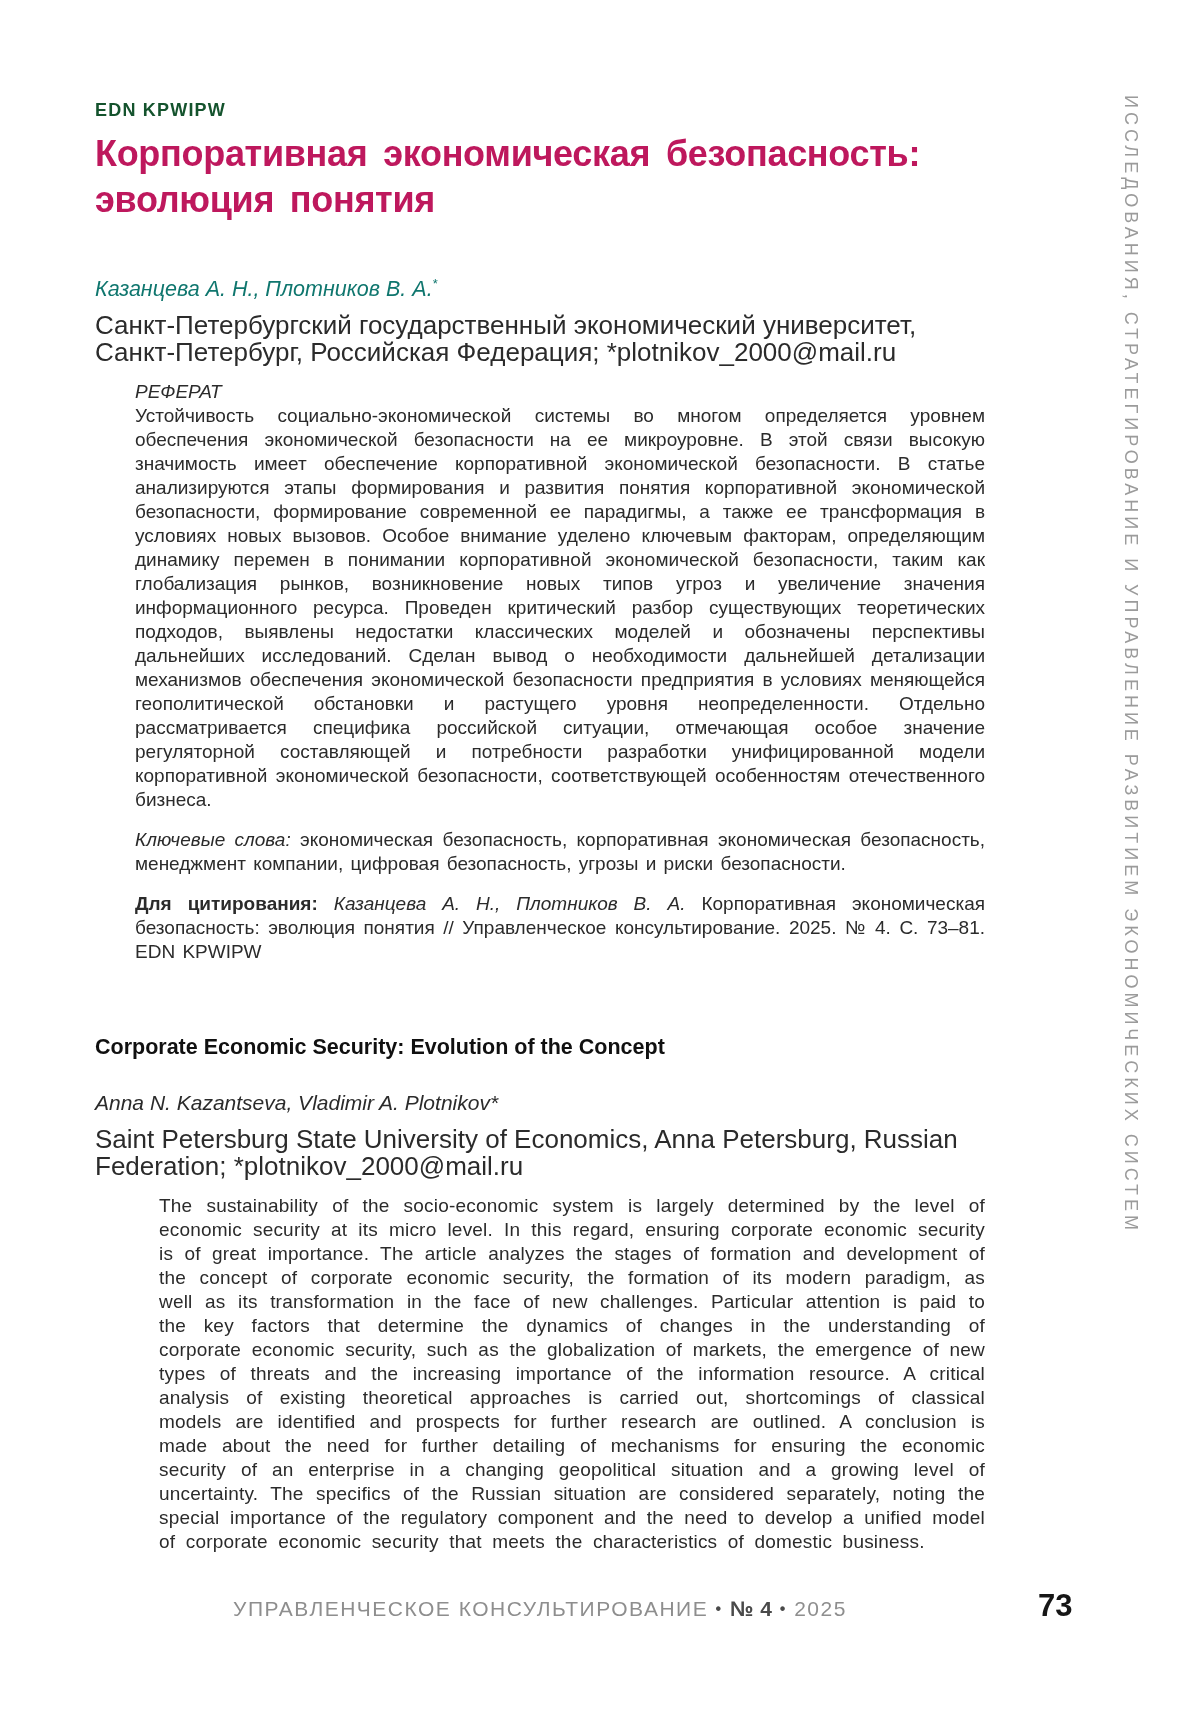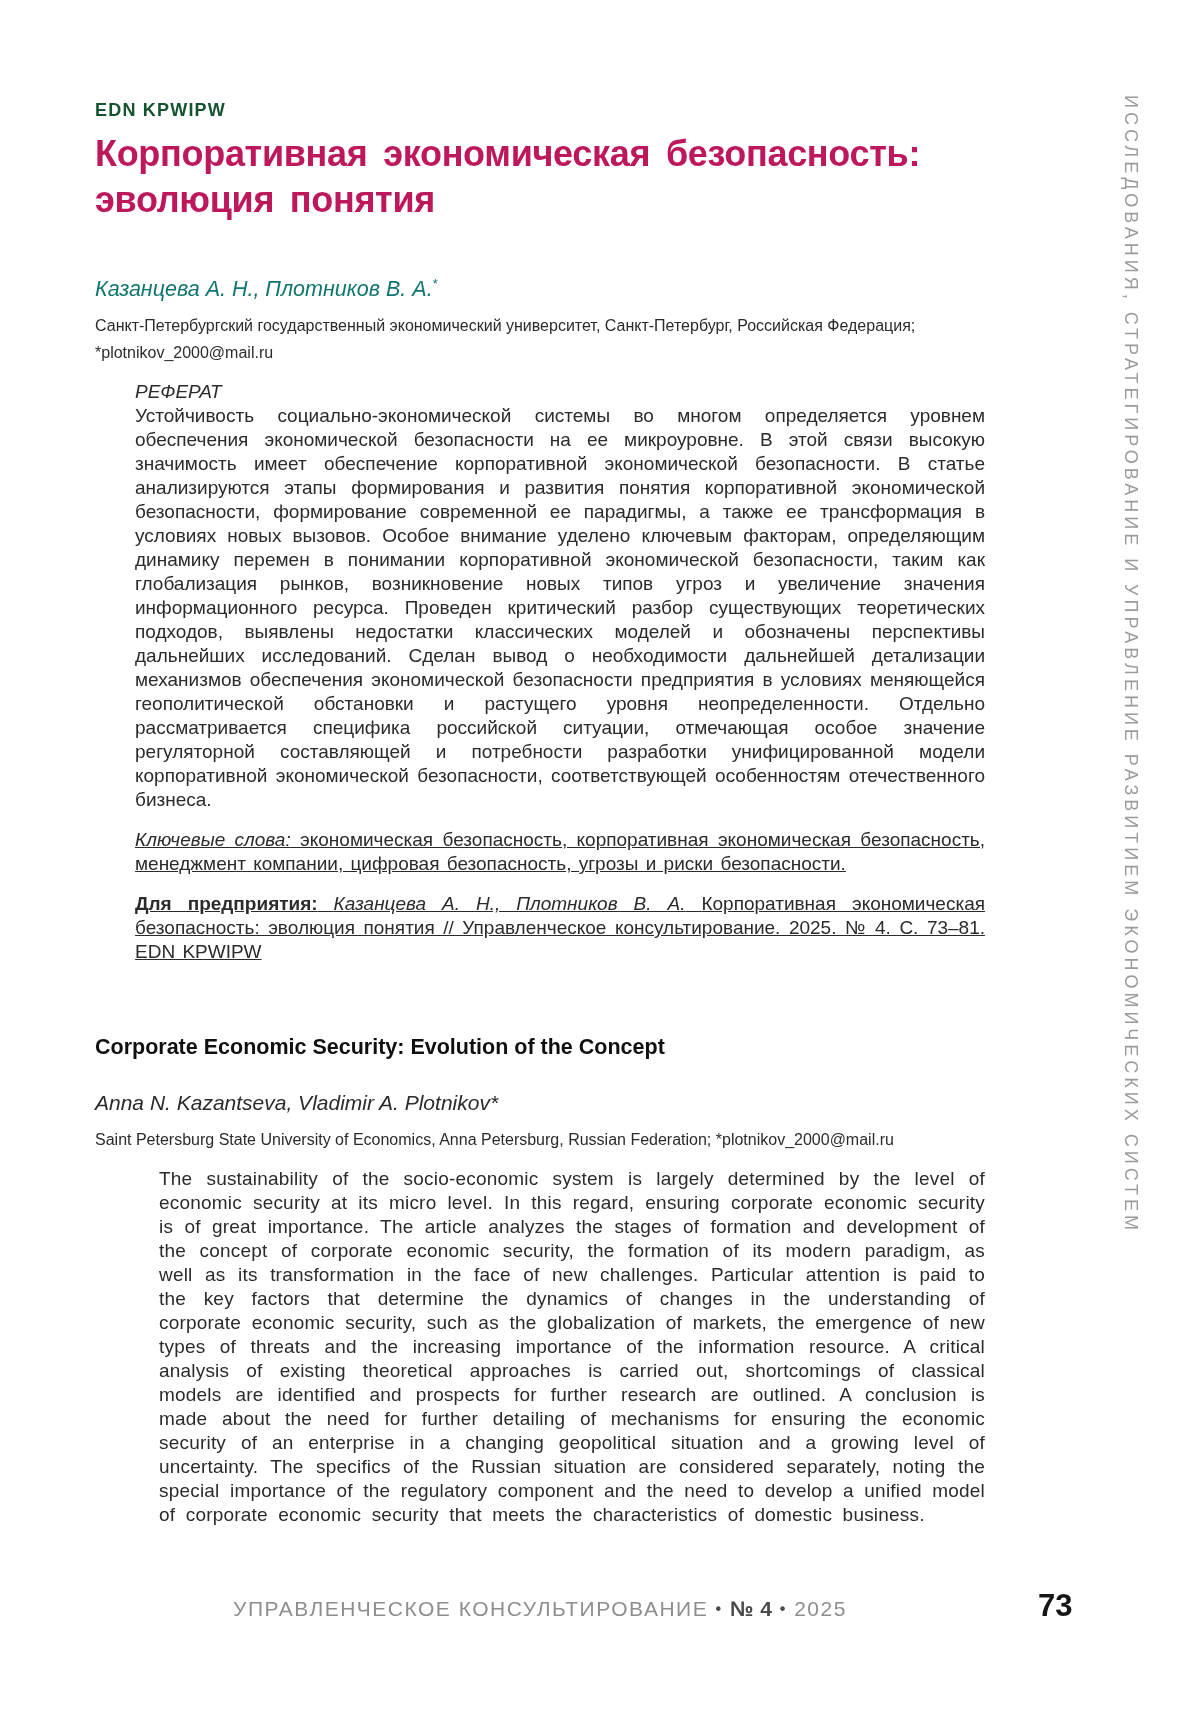--- a/index.html
+++ b/index.html
@@ -36,21 +36,21 @@
   }
   .authors-ru {
     font-size: 21.5px;
     line-height: 26px;
     font-style: italic;
     color: #0f766e;
     margin: 0 0 10px 0;
   }
   .authors-ru sup { font-size: 13px; font-style: normal; }
   .affiliation {
-    font-size: 16px;
+    font-size: 26px;
     line-height: 27px;
     margin: 0 7px 9px 0;
     color: #2b2b2b;
   }
   .indent-block { margin-left: 40px; width: 850px; }
   .abstract-label {
     font-style: italic;
     font-size: 19px;
     line-height: 24px;
     margin: 0;
@@ -62,21 +62,20 @@
     word-spacing: 2px;
     margin: 0;
   }
   .abstract-text.en { word-spacing: 5px; letter-spacing: 0.2px; margin-left: 24px; }
   .keywords, .citation {
     font-size: 19px;
     line-height: 24px;
     text-align: justify;
     word-spacing: 2px;
     margin: 16px 0 0 0;
-    text-decoration: underline;
   }
   .label-italic { font-style: italic; }
   .label-bold { font-weight: 700; }
   .names-italic { font-style: italic; }
   h2.title-en {
     font-size: 21.5px;
     line-height: 26px;
     font-weight: 700;
     color: #101010;
     margin: 70px 0 0 0;
@@ -143,21 +142,21 @@
     <div class="indent-block abstract-block">
       <p class="abstract-label">РЕФЕРАТ</p>
       <p class="abstract-text">Устойчивость социально-экономической системы во многом определяется уровнем обеспечения экономической безопасности на ее микроуровне. В этой связи высокую значимость имеет обеспечение корпоративной экономической безопасности. В статье анализируются этапы формирования и развития понятия корпоративной экономической безопасности, формирование современной ее парадигмы, а также ее трансформация в условиях новых вызовов. Особое внимание уделено ключевым факторам, определяющим динамику перемен в понимании корпоративной экономической безопасности, таким как глобализация рынков, возникновение новых типов угроз и увеличение значения информационного ресурса. Проведен критический разбор существующих теоретических подходов, выявлены недостатки классических моделей и обозначены перспективы дальнейших исследований. Сделан вывод о необходимости дальнейшей детализации механизмов обеспечения экономической безопасности предприятия в условиях меняющейся геополитической обстановки и растущего уровня неопределенности. Отдельно рассматривается специфика российской ситуации, отмечающая особое значение регуляторной составляющей и потребности разработки унифицированной модели корпоративной экономической безопасности, соответствующей особенностям отечественного бизнеса.</p>
 
       <p class="keywords">
         <span class="label-italic">Ключевые слова:</span>
         <span>экономическая безопасность, корпоративная экономическая безопасность, менеджмент компании, цифровая безопасность, угрозы и риски безопасности.</span>
       </p>
 
       <p class="citation">
-        <span class="label-bold">Для предприятия:</span>
+        <span class="label-bold">Для цитирования:</span>
         <span class="names-italic">Казанцева А. Н., Плотников В. А.</span>
         <span>Корпоративная экономическая безопасность: эволюция понятия // Управленческое консультирование. 2025. № 4. С. 73–81. EDN KPWIPW</span>
       </p>
     </div>
 
     <h2 class="title-en">Corporate Economic Security: Evolution of the Concept</h2>
 
     <p class="authors-en">Anna N. Kazantseva, Vladimir A. Plotnikov*</p>
 
     <p class="affiliation">Saint Petersburg State University of Economics, Anna Petersburg, Russian Federation; *plotnikov_2000@mail.ru</p>

